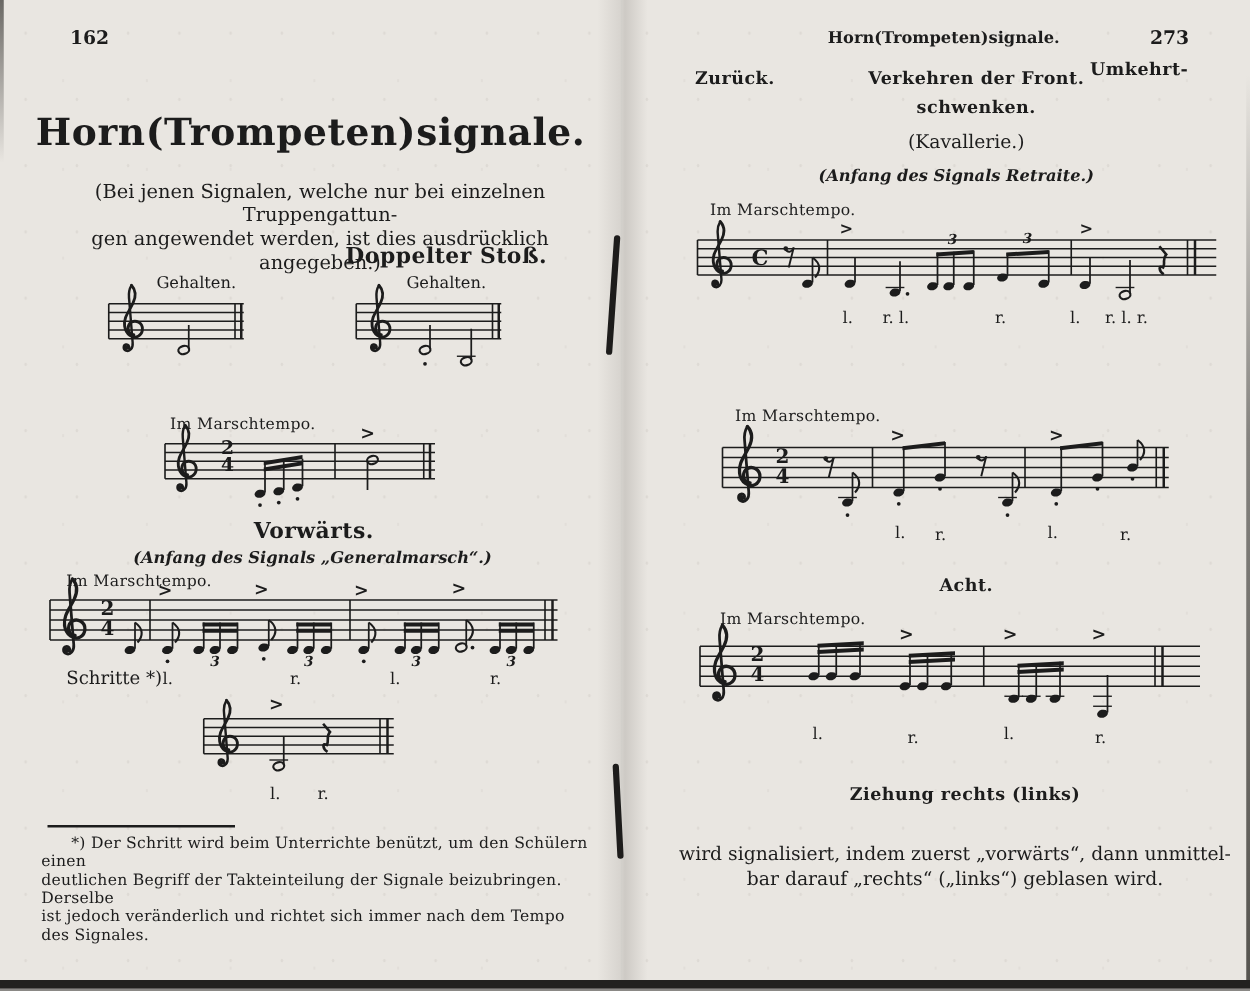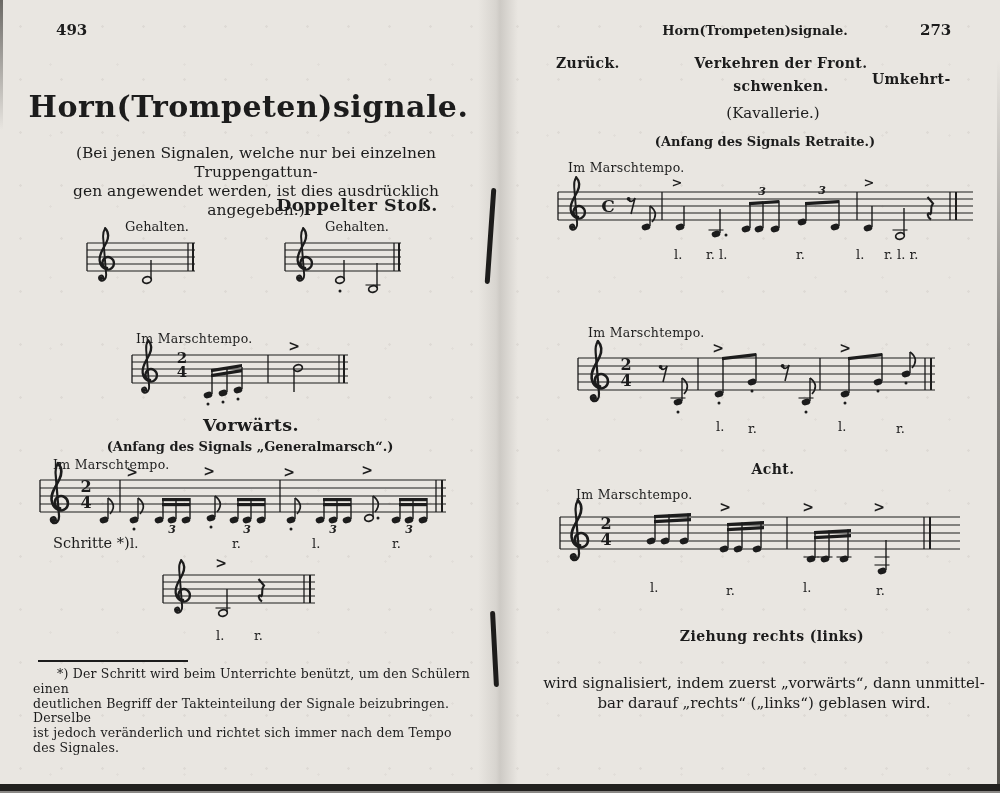--- a/index.html
+++ b/index.html
@@ -6,21 +6,21 @@
   #scan{position:relative;width:1000px;height:793px;overflow:hidden;
         background:#dad8d4;font-family:"DejaVu Serif",serif;color:#1c1c1c}
   .paper{position:absolute;top:0;height:785px;background-color:#e9e6e1;
         background-image:
           radial-gradient(rgba(110,100,88,.09) 1px, transparent 1.3px),
           radial-gradient(rgba(110,100,88,.06) 1px, transparent 1.2px);
         background-size:41px 53px,67px 71px;background-position:0 0,17px 29px}
   .t{position:absolute;white-space:pre-line;color:#1c1c1c;line-height:1.25}
   .c{text-align:center}
   .b{font-weight:bold}
-  .bi{font-weight:bold;}
+  .bi{font-weight:bold;font-style:italic}
   .s12{font-size:12.5px;letter-spacing:.3px}
   .s13{font-size:13px}
   .s14{font-size:14.5px}
   .s15{font-size:15px}
   .s17{font-size:17.5px;letter-spacing:.4px}
   .s18{font-size:14px;letter-spacing:.4px}
   .rule{position:absolute;background:#1c1c1c}
   .staff{position:absolute;overflow:visible}
   .staff text{font-family:"DejaVu Serif",serif}
   .staff .ts{font-weight:bold}
@@ -44,21 +44,21 @@
   <div class="paper" style="left:0;width:497px"></div>
   <div class="paper" style="left:497px;width:503px"></div>
   <div class="gutter"></div>
   <div class="stitch" style="left:488px;top:188px;width:5px;height:96px;transform:rotate(4deg)"></div>
   <div class="stitch" style="left:492px;top:611px;width:5px;height:76px;transform:rotate(-3deg)"></div>
   <div class="edge-left"></div>
   <div class="edge-right"></div>
   <div class="bottom-bar"></div>
   <div class="bottom-under"></div>
 
-  <span class="t s15 b" style="left:56px;top:21px">493</span>
+  <span class="t s15 b" style="left:56px;top:21px">162</span>
   <div class="t c b" style="left:0;width:497px;top:88px;font-size:30px;letter-spacing:.5px">Horn(Trompeten)signale.</div>
   <div class="t c" style="left:36px;width:440px;top:144px;font-size:15.5px;line-height:19px">(Bei jenen Signalen, welche nur bei einzelnen Truppengattun-
 gen angewendet werden, ist dies ausdrücklich angegeben.)</div>
 
   <div class="t c s13" style="left:62px;width:190px;top:219px">Gehalten.</div>
   <div class="t c b s17" style="left:266px;width:182px;top:195px">Doppelter Stoß.</div>
   <div class="t c s13" style="left:266px;width:182px;top:219px">Gehalten.</div>
 
   <span class="t s12" style="left:136px;top:331px">Im Marschtempo.</span>
 
@@ -79,21 +79,21 @@
   <div class="t s12" style="left:33px;width:444px;top:667px;line-height:14.8px;text-indent:24px;letter-spacing:.2px">*) Der Schritt wird beim Unterrichte benützt, um den Schülern einen
 deutlichen Begriff der Takteinteilung der Signale beizubringen. Derselbe
 ist jedoch veränderlich und richtet sich immer nach dem Tempo des Signales.</div>
 
   <div class="t c b s13" style="left:610px;width:290px;top:23px">Horn(Trompeten)signale.</div>
   <span class="t s15 b" style="left:920px;top:21px">273</span>
 
   <span class="t b s18" style="left:556px;top:55px">Zurück.</span>
   <div class="t c b s18" style="left:648px;width:266px;top:55px">Verkehren der Front.</div>
   <div class="t c b s18" style="left:648px;width:266px;top:78px">schwenken.</div>
-  <span class="t b s18" style="left:872px;top:71px">Umkehrt-</span>
+  <span class="t b s18" style="left:872px;top:48px">Umkehrt-</span>
 
   <div class="t c s15" style="left:640px;width:266px;top:104px">(Kavallerie.)</div>
   <div class="t c bi s13" style="left:600px;width:330px;top:134px">(Anfang des Signals Retraite.)</div>
   <span class="t s12" style="left:568px;top:160px">Im Marschtempo.</span>
 
   <span class="t s13" style="left:674px;top:247px">l.</span>
   <span class="t s13" style="left:706px;top:247px">r. l.</span>
   <span class="t s13" style="left:796px;top:247px">r.</span>
   <span class="t s13" style="left:856px;top:247px">l.</span>
   <span class="t s13" style="left:884px;top:247px">r. l. r.</span>

